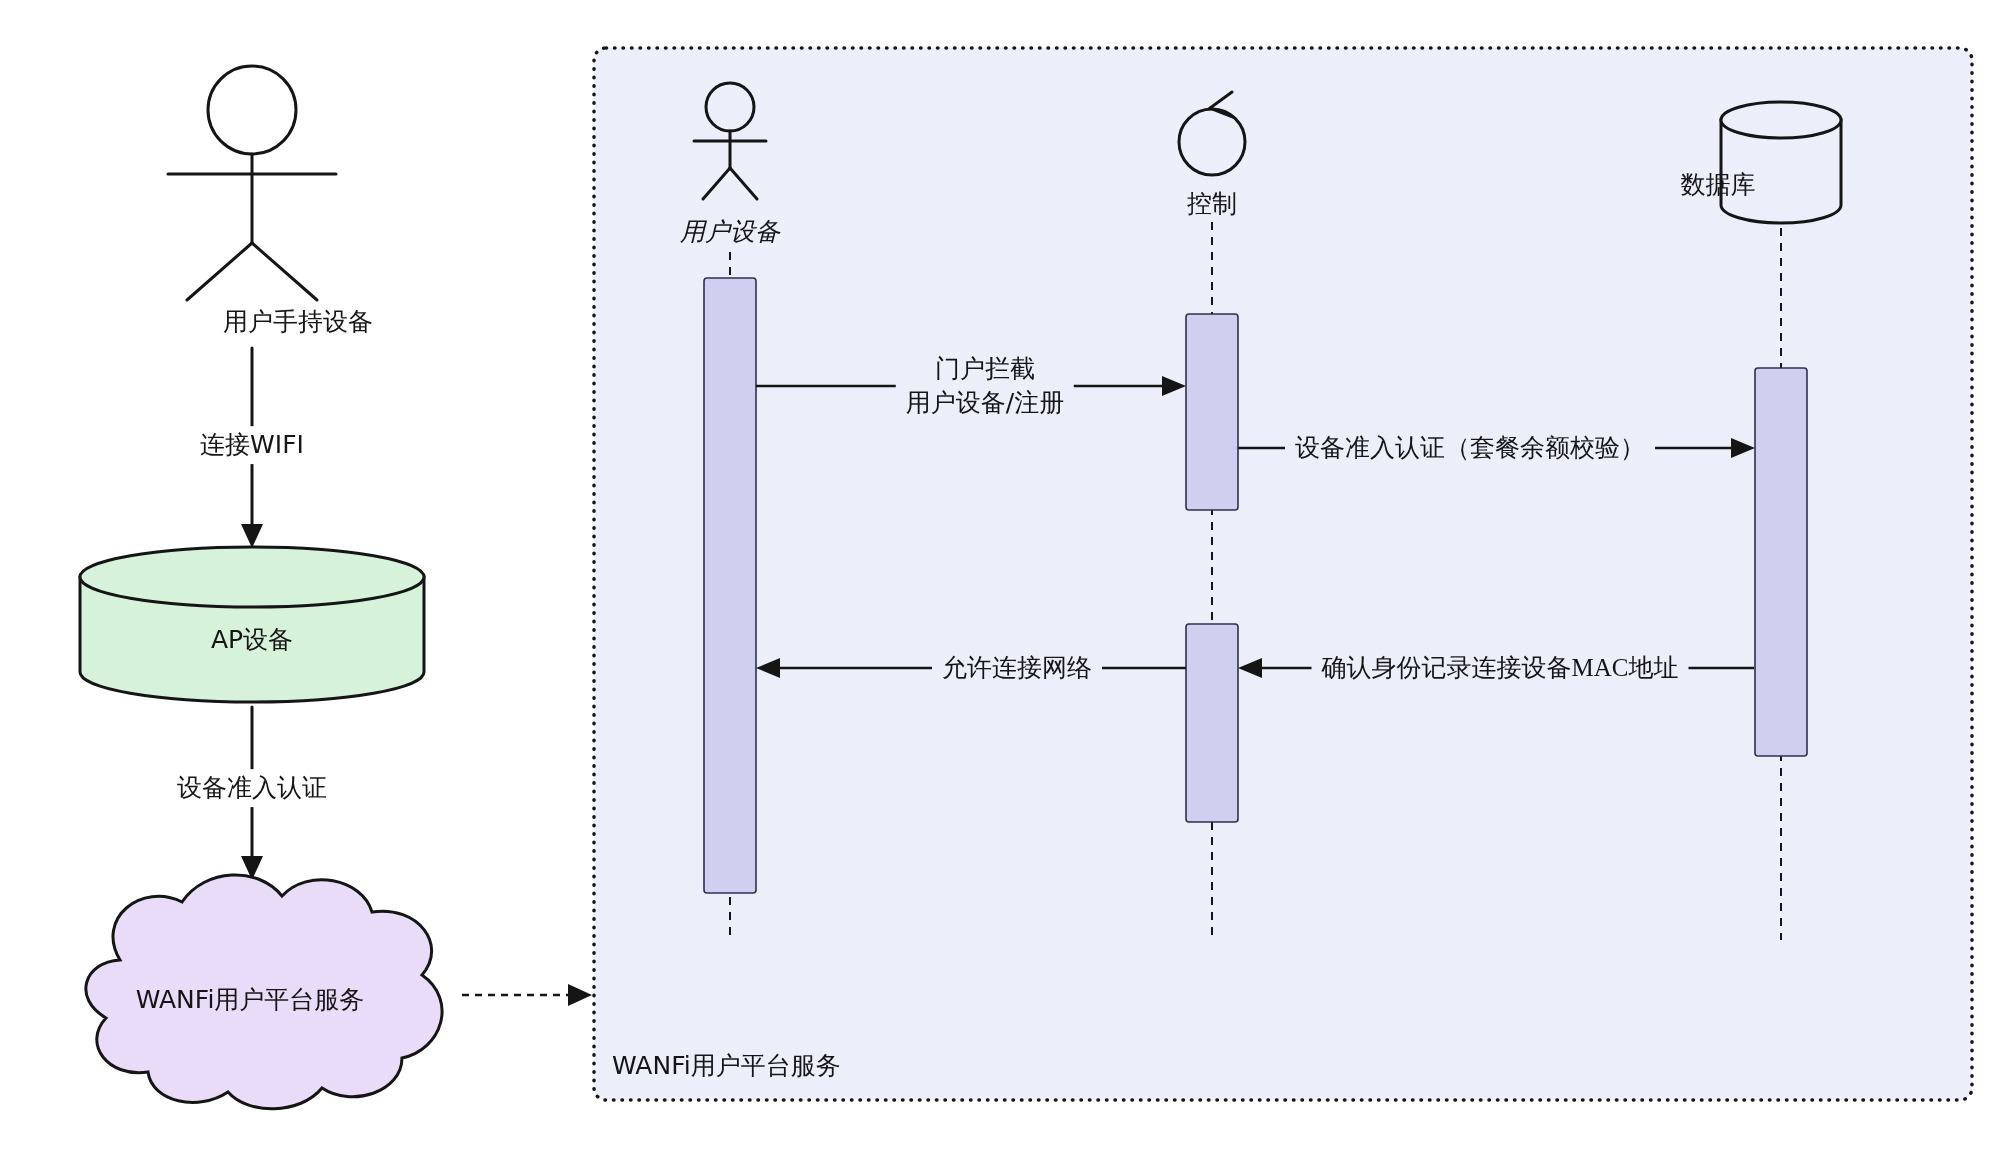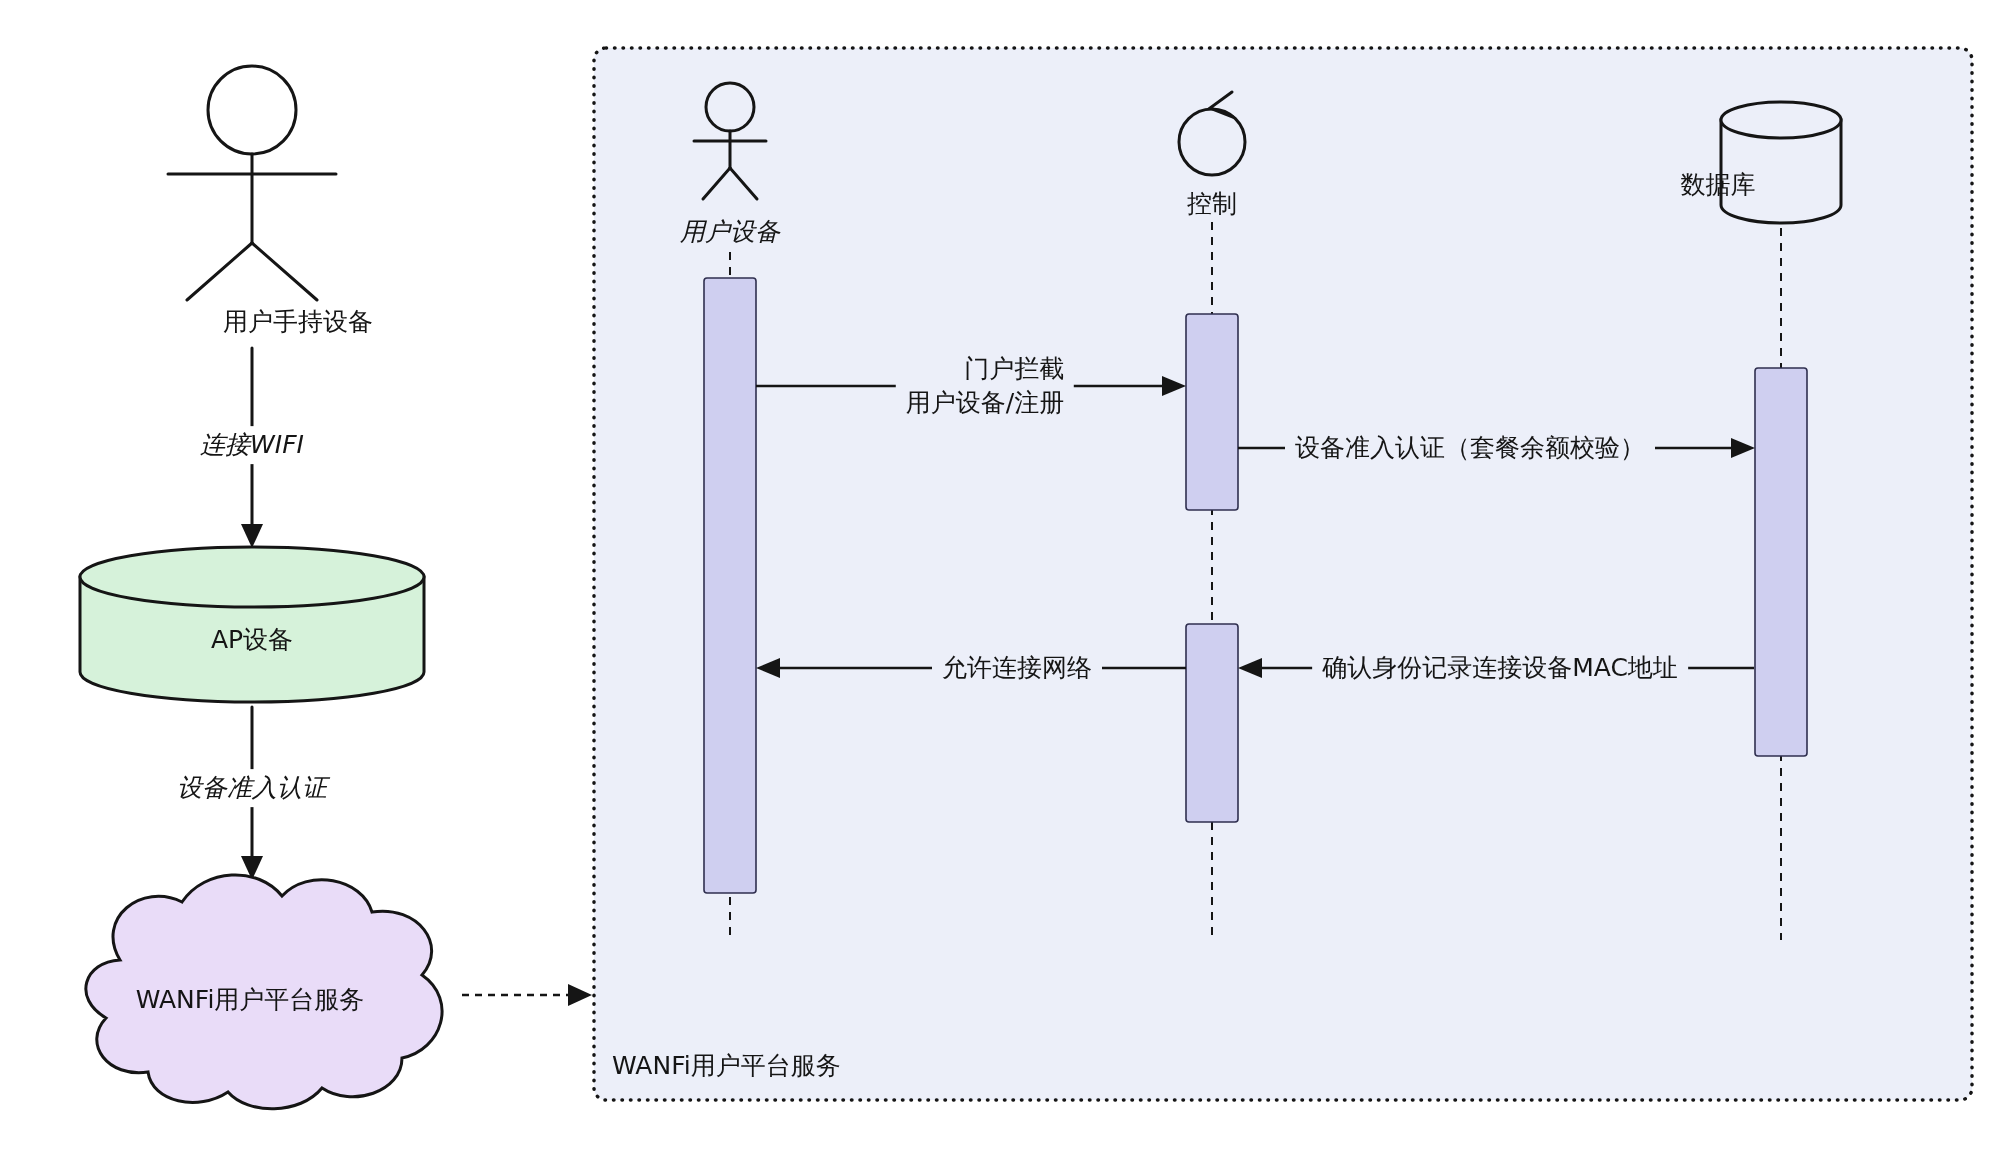--- a/index.html
+++ b/index.html
@@ -22,21 +22,21 @@
   svg.layer{position:absolute;left:0;top:0;}
   .lbl{
     position:absolute;
     transform:translate(-50%,-50%);
     font-size:25px;
     line-height:1.35;
     white-space:nowrap;
     text-align:center;
     color:var(--line_color,#151515);
   }
-  .lbl.on-line{background:#ffffff;padding:2px 8px;font-style:italic;}
+  .lbl.on-line{background:#ffffff;padding:2px 8px;}
   .lbl.on-frame{background:var(--frame_bg,#ECEFF9);padding:2px 10px;}
   .lbl.left-align{transform:translate(0,-50%);text-align:left;}
   
   .ln{stroke:var(--line_color,#151515);stroke-width:3;fill:none;stroke-linecap:round;}
   .msg-ln{stroke:var(--line_color,#151515);stroke-width:2.5;fill:none;}
   .life-ln{stroke:var(--line_color,#151515);stroke-width:2;fill:none;stroke-dasharray:8 7;}
   .dash-ln{stroke:var(--line_color,#151515);stroke-width:2.5;fill:none;stroke-dasharray:7 6;}
   .arrowhead{fill:var(--line_color,#151515);stroke:none;}
   .head-fill{fill:#ffffff;}
   .frame-fill{fill:var(--frame_bg,#ECEFF9);}
@@ -160,24 +160,24 @@
   <div class="lbl" style="left:250px;top:1000px;">WANFi用户平台服务</div>
 
   <div class="lbl left-align" style="left:612px;top:1066px;">WANFi用户平台服务</div>
 
   <div class="lbl" style="left:730px;top:232px;font-style:italic;">用户设备</div>
 
   <div class="lbl" style="left:1212px;top:204px;">控制</div>
 
   <div class="lbl" style="left:1718px;top:185px;">数据库</div>
 
-  <div class="lbl on-frame" style="left:985px;top:386px;text-align:right;">
+  <div class="lbl on-frame" style="left:985px;top:386px;">
     <div>门户拦截</div>
     <div>用户设备/注册</div>
   </div>
 
   <div class="lbl on-frame" style="left:1470px;top:448px;">设备准入认证（套餐余额校验）</div>
 
-  <div class="lbl on-frame" style="left:1500px;top:668px;">确认身份记录连接设备MAC地址</div>
+  <div class="lbl on-frame" style="left:1500px;top:668px;font-family:Liberation Serif, serif;">确认身份记录连接设备MAC地址</div>
 
   <div class="lbl on-frame" style="left:1017px;top:668px;">允许连接网络</div>
 
 </div>
 
 </body></html>

